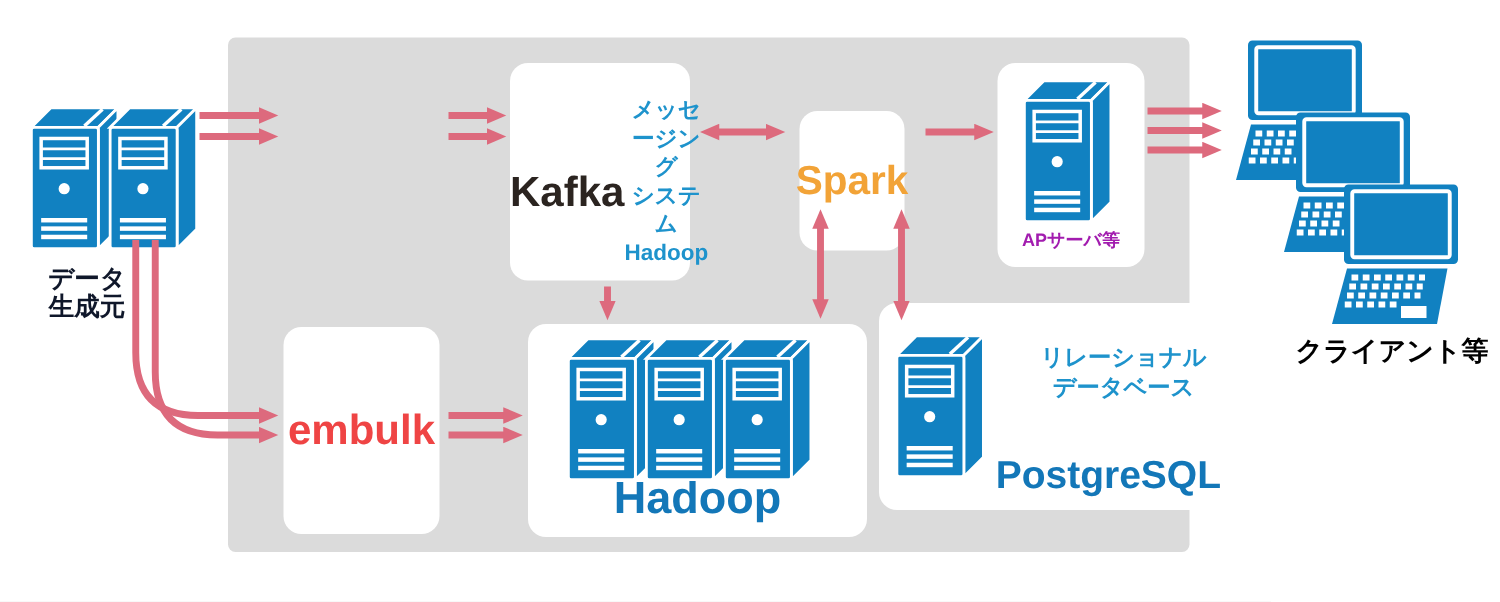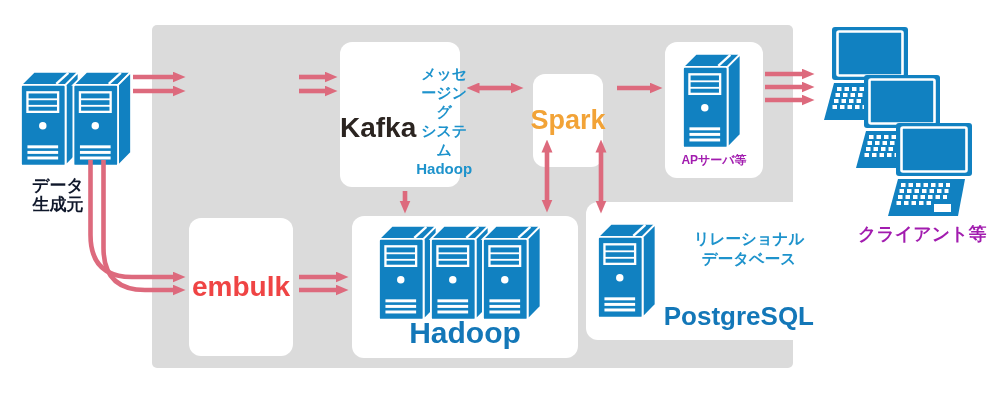--- a/index.html
+++ b/index.html
@@ -33,22 +33,22 @@
   .t-ap{font-size:12px;font-weight:600;color:#a21caf;padding-bottom:9px;width:100%;}
   .t-embulk{font-size:28px;font-weight:bold;color:#ef4444;}
   .t-hadoop{font-size:30px;font-weight:bold;color:#1377b8;padding-bottom:8px;width:100%;text-align:center;}
   .t-pg-sub{position:absolute;right:2px;top:27px;width:126px;font-size:15.5px;line-height:20px;font-weight:bold;color:#1e93cc;text-align:center;}
   .t-pg{position:absolute;left:0;bottom:8px;width:100%;font-size:26px;font-weight:bold;color:#1377b8;text-align:right;}
   .label-source{
     position:absolute;left:14px;top:176px;width:88px;text-align:center;
     font-size:17px;line-height:19px;font-weight:bold;color:#0f172a;
   }
   .label-clients{
-    position:absolute;left:858px;top:222px;width:140px;text-align:left;
-    font-size:18px;font-weight:bold;color:#a21caf;
+    position:absolute;left:858px;top:222px;width:140px;text-align:center;
+    font-size:18px;font-weight:bold;color:#000000;
   }
   #overlay{position:absolute;left:0;top:0;pointer-events:none;}
 </style>
 </head>
 <body>
 
 <div id="stage">
 
   <div class="panel"></div>
 

